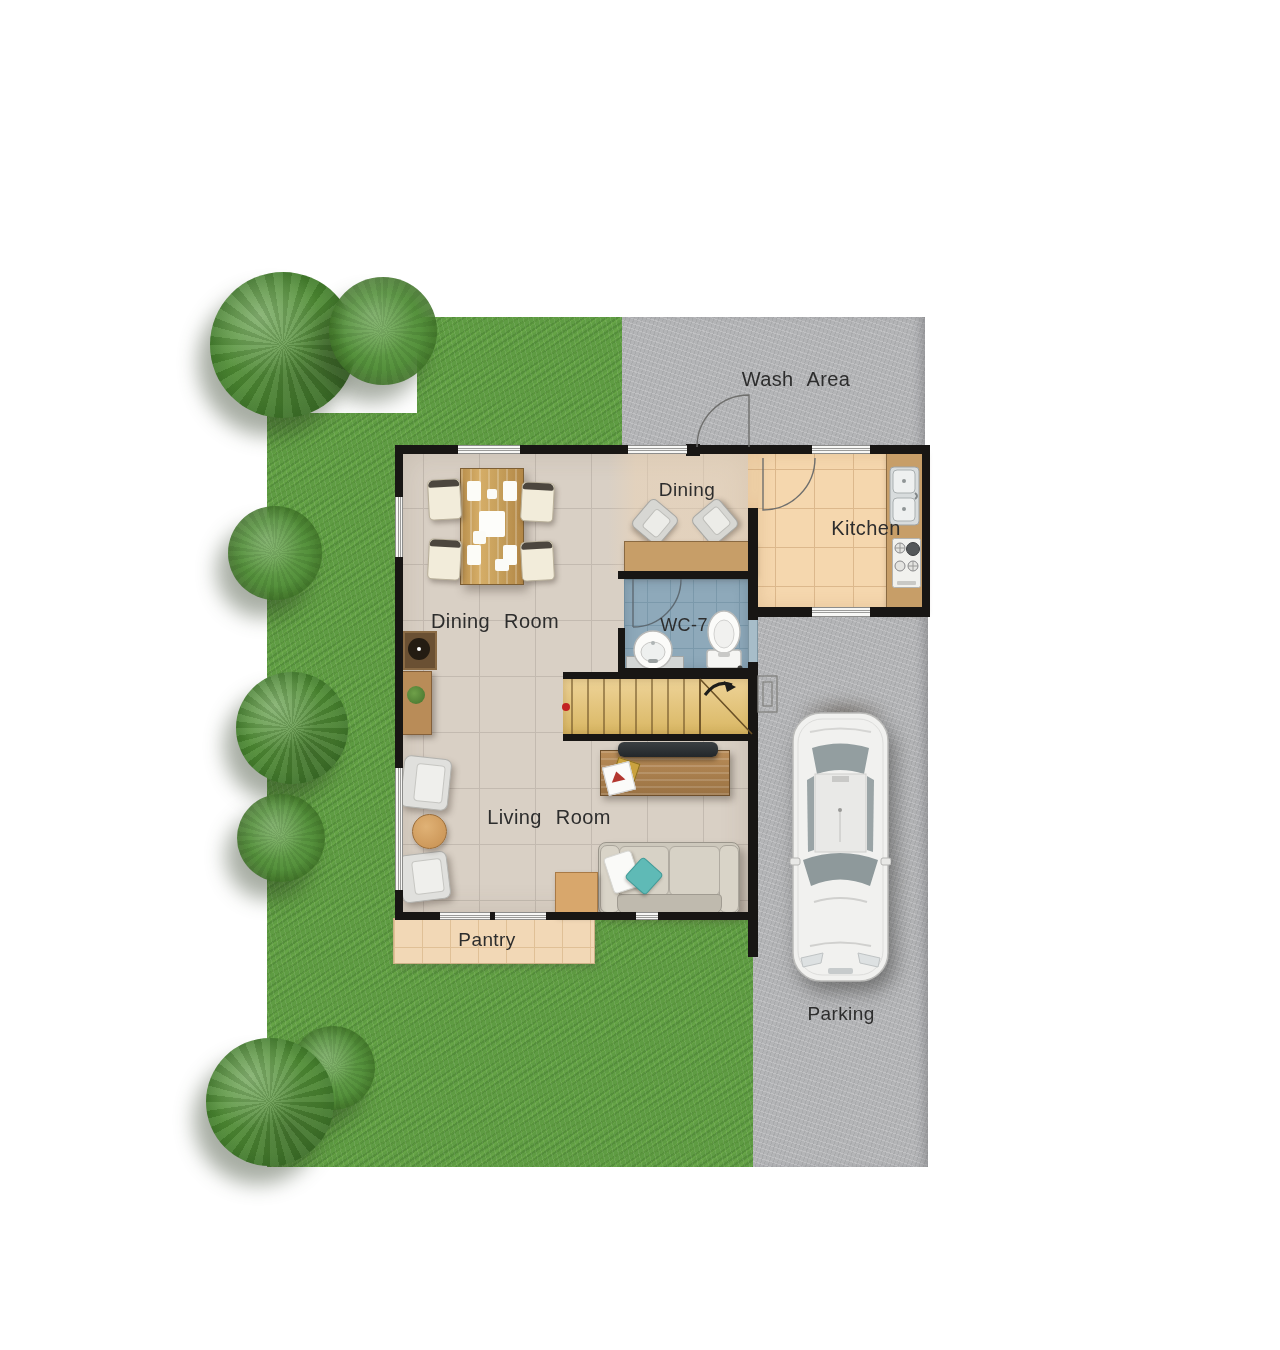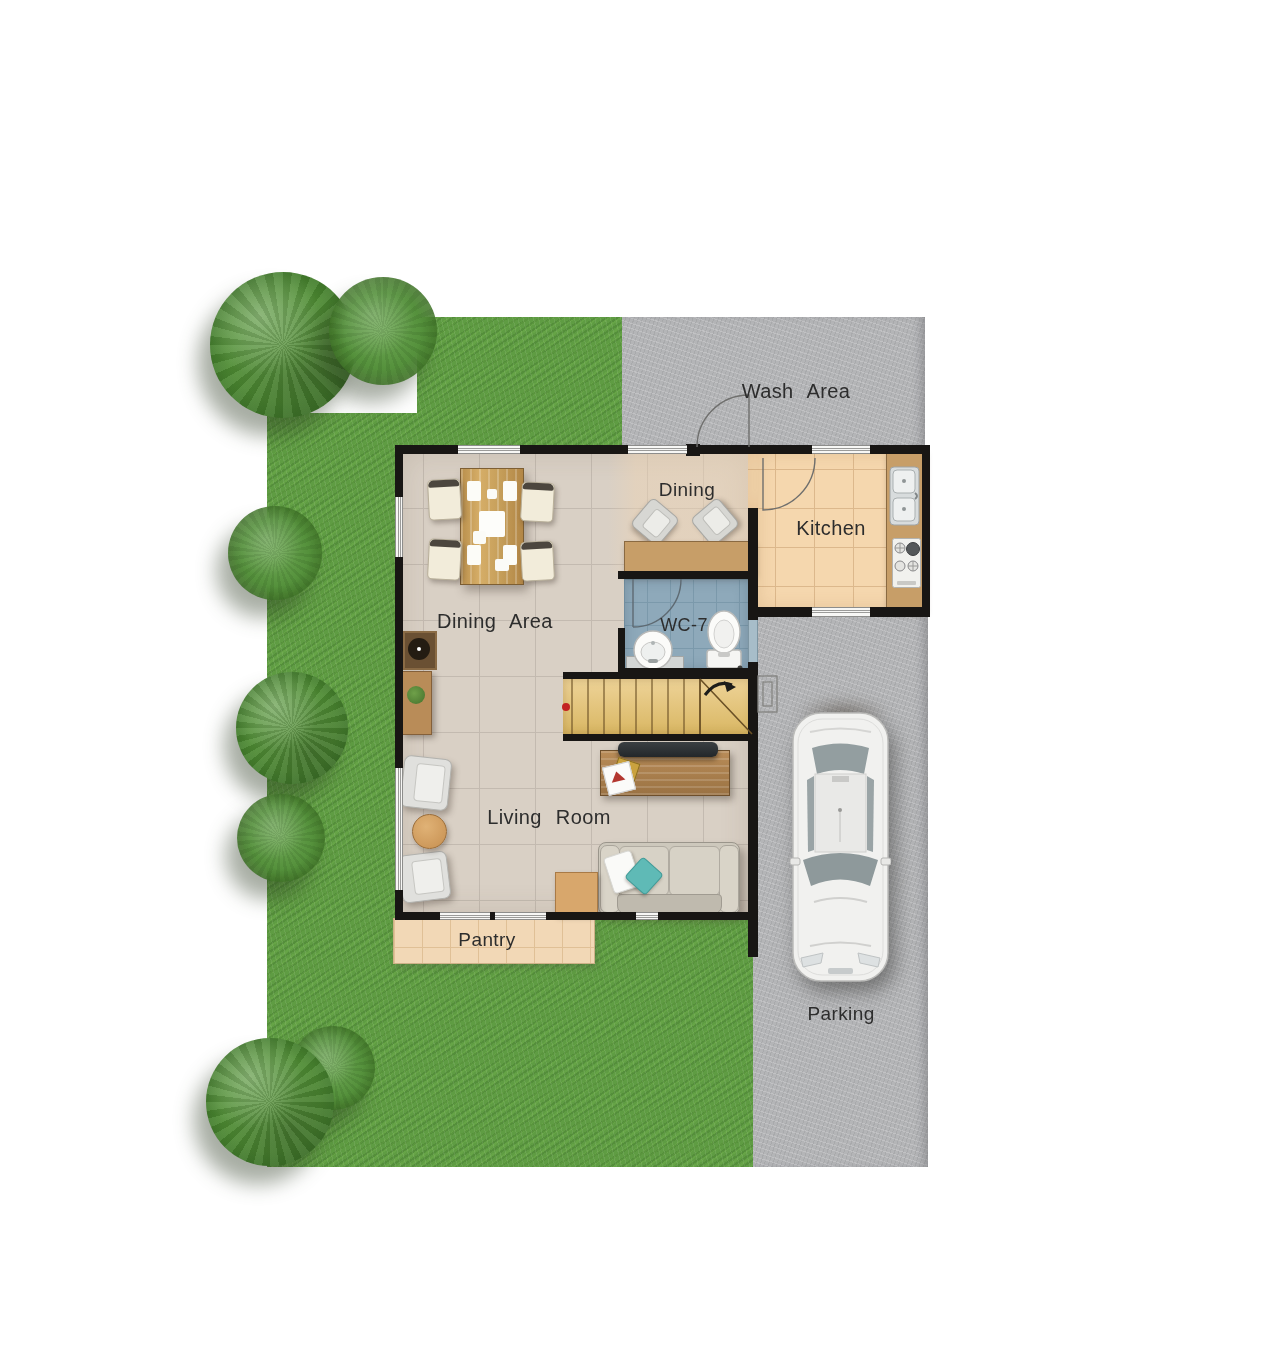--- a/index.html
+++ b/index.html
@@ -272,24 +272,24 @@
     <path d="M763 458 L763 510 A52 52 0 0 0 815 458" fill="none" stroke="#6f6f6d" stroke-width="1.4"></path>
     <path d="M633 579 L633 627 M681 579 A48 48 0 0 1 633 627" fill="none" stroke="#5e6a72" stroke-width="1.4"></path>
     <path d="M700 679 L752 734 M700 679 L700 734" fill="none" stroke="#6b5126" stroke-width="1.6"></path>
     <path d="M705 695 Q717 679 732 685" fill="none" stroke="#1d1d1b" stroke-width="3"></path>
     <polygon points="736,687 724,681 727,692" fill="#1d1d1b"></polygon>
     <circle cx="566" cy="707" r="4" fill="#c32222"></circle>
     <rect x="758" y="676" width="19" height="36" fill="none" stroke="#82827f" stroke-width="1.3"></rect>
     <rect x="763" y="682" width="9" height="24" fill="none" stroke="#82827f" stroke-width="1.2"></rect>
   </svg>
 
-  <div class="abs plan-label" style="left:796px;top:391px;">Wash Area</div>
+  <div class="abs plan-label" style="left:796px;top:379px;">Wash Area</div>
   <div class="abs plan-label lbl-md" style="left:687px;top:490px;">Dining</div>
-  <div class="abs plan-label" style="left:831px;top:528px;">Kitchen</div>
-  <div class="abs plan-label" style="left:495px;top:621px;">Dining Area</div>
+  <div class="abs plan-label" style="left:866px;top:528px;">Kitchen</div>
+  <div class="abs plan-label" style="left:495px;top:621px;">Dining Room</div>
   <div class="abs plan-label lbl-sm" style="left:684px;top:625px;">WC-7</div>
   <div class="abs plan-label" style="left:549px;top:817px;">Living Room</div>
   <div class="abs plan-label lbl-md" style="left:487px;top:940px;">Pantry</div>
   <div class="abs plan-label lbl-md" style="left:841px;top:1014px;">Parking</div>
 
   <div class="abs tree tree-round" style="left:210px;top:272px;width:146px;height:146px;"></div>
   <div class="abs tree tree-fluffy" style="left:329px;top:277px;width:108px;height:108px;"></div>
   <div class="abs tree tree-fluffy" style="left:228px;top:506px;width:94px;height:94px;"></div>
   <div class="abs tree tree-round" style="left:236px;top:672px;width:112px;height:112px;"></div>
   <div class="abs tree tree-fluffy" style="left:237px;top:794px;width:88px;height:88px;"></div>

